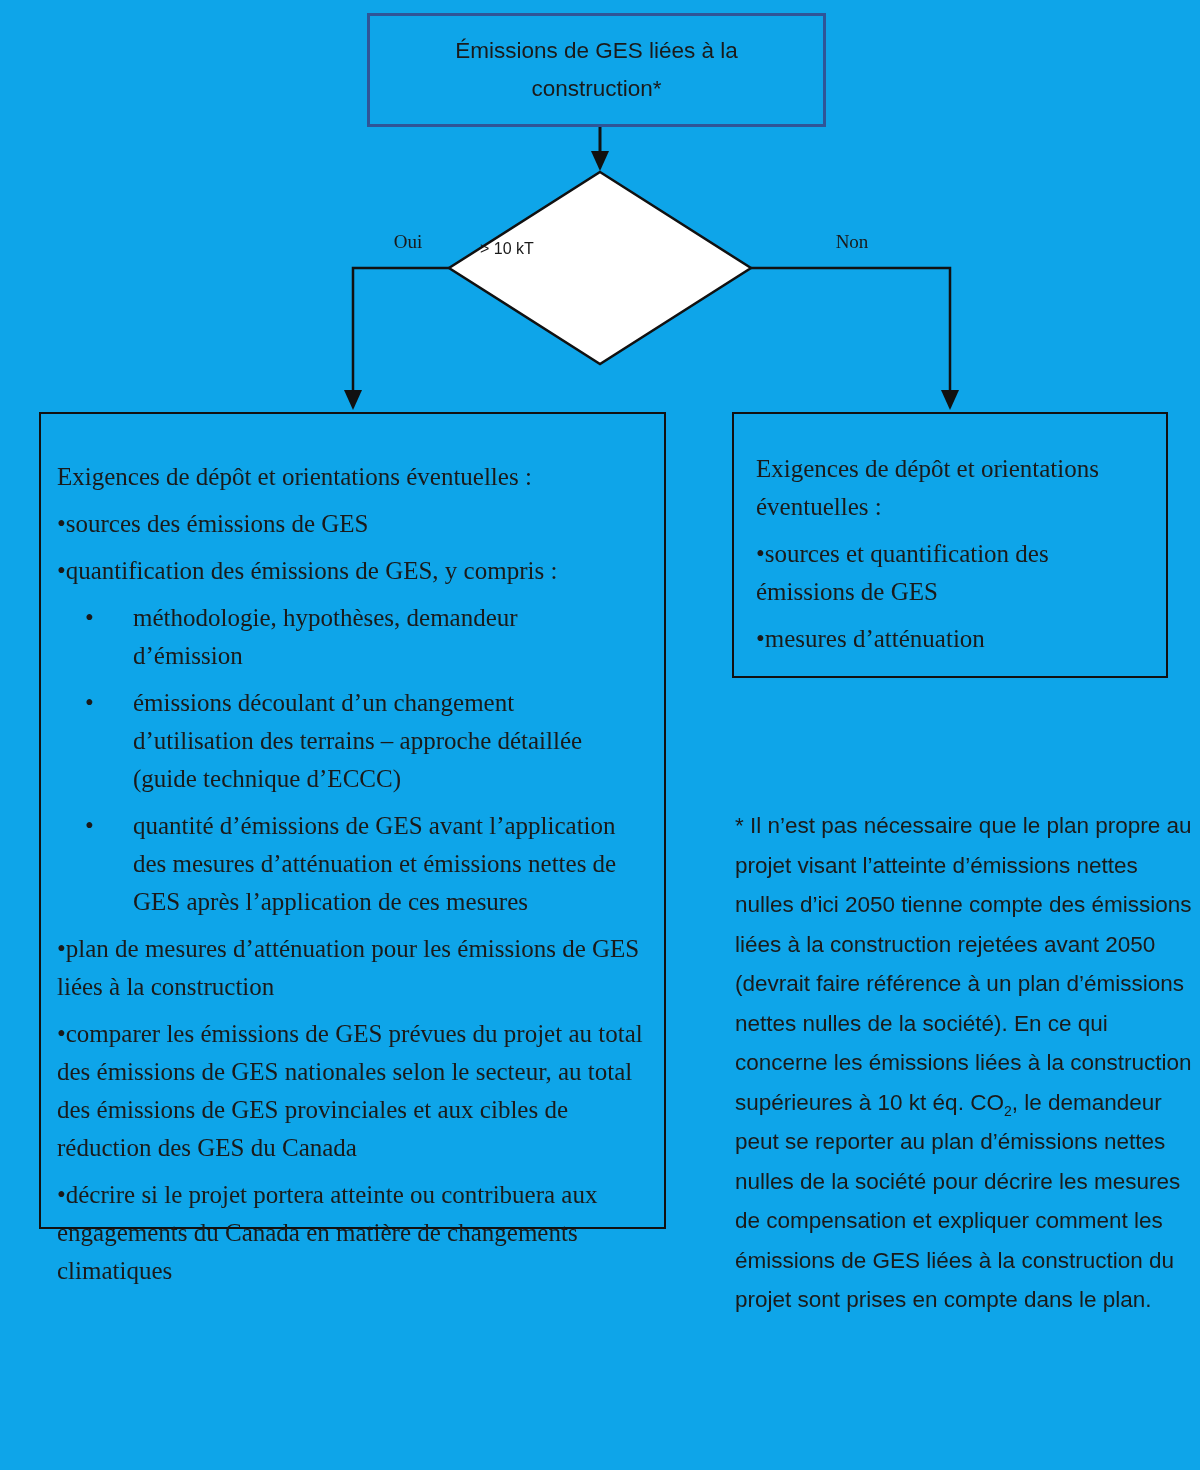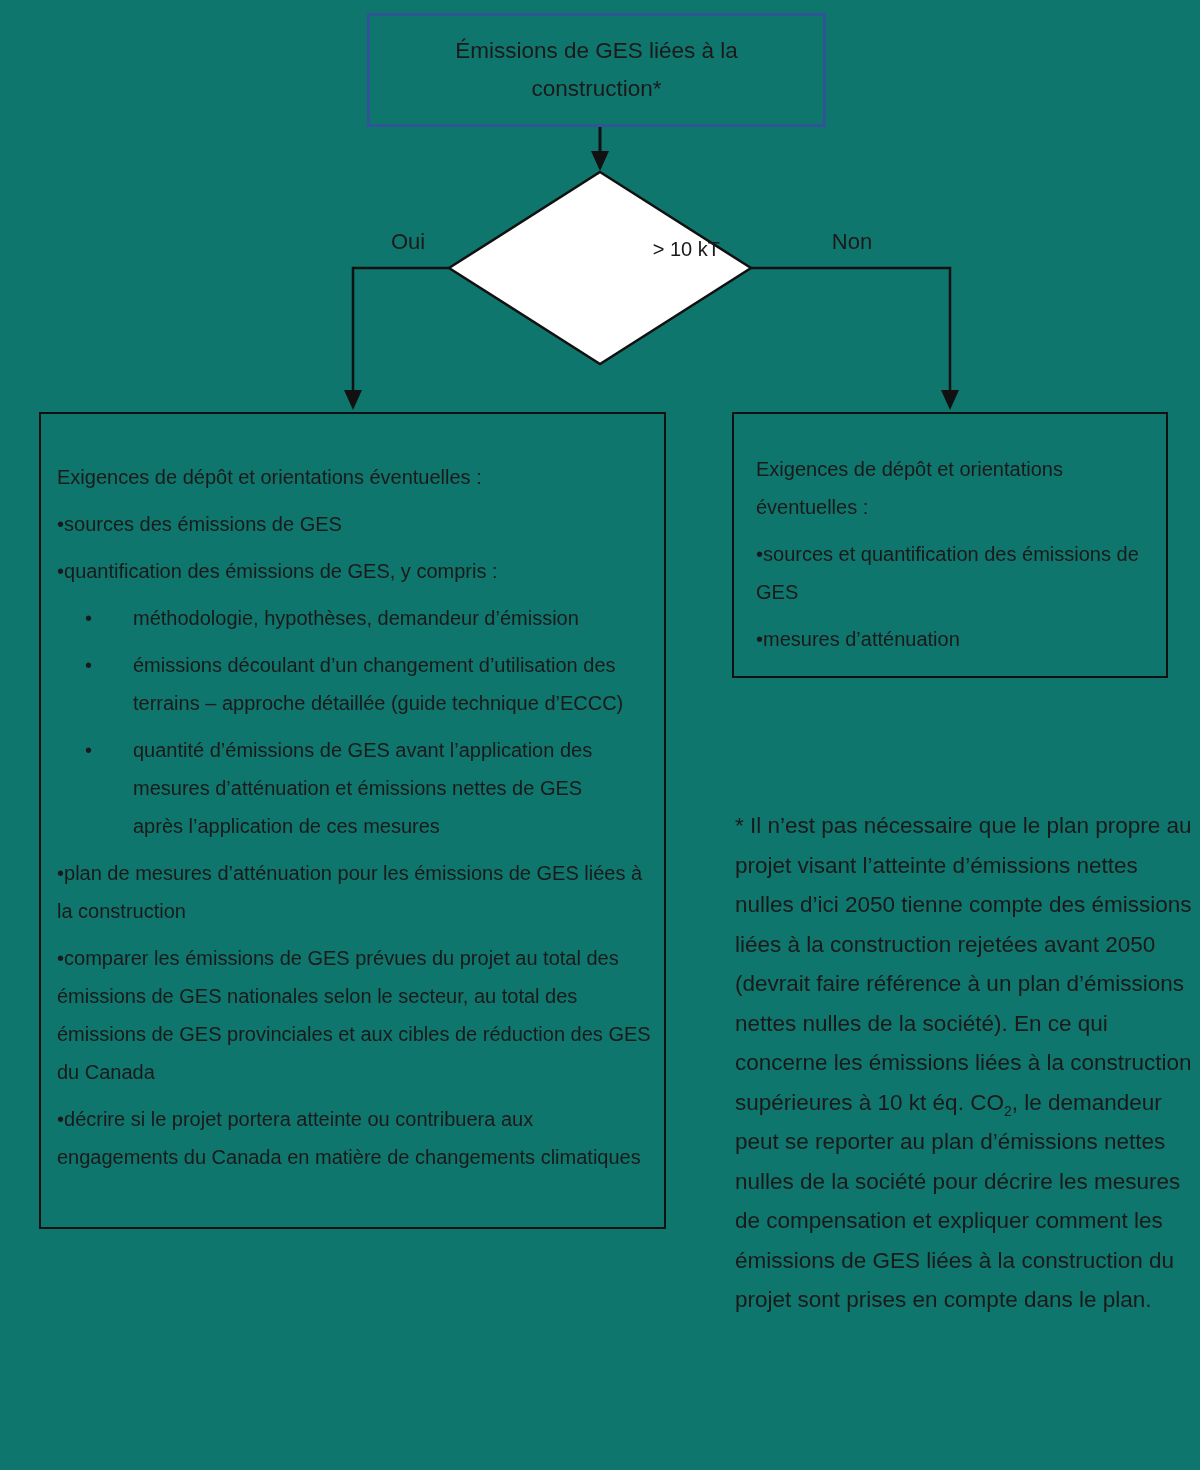--- a/index.html
+++ b/index.html
@@ -4,21 +4,21 @@
 <style>
   html, body {
     margin: 0;
     padding: 0;
     background: #ffffff;
   }
   .canvas {
     position: relative;
     width: 1200px;
     height: 1470px;
-    background: #0f766e;
+    background: #0ea5e9;
     font-family: "Liberation Sans", sans-serif;
     color: #1a1a1a;
     overflow: hidden;
   }
   .connector-layer {
     position: absolute;
     left: 0;
     top: 0;
     width: 1200px;
     height: 1470px;
@@ -40,39 +40,41 @@
     text-align: center;
     font-size: 22.5px;
     line-height: 38px;
   }
   .start-box .inner { max-width: 330px; }
   
   .decision-text {
     left: 480px;
     top: 230px;
     width: 240px;
-    text-align: right;
-    font-size: 20px;
+    text-align: left;
+    font-size: 16px;
     line-height: 38px;
   }
   .branch-label {
     position: absolute;
     width: 80px;
     text-align: center;
-    font-size: 22px;
+    font-size: 19px;
     line-height: 28px;
     top: 228px;
+    font-family: Liberation Serif, serif;
   }
   .branch-label.yes { left: 368px; }
   .branch-label.no  { left: 812px; text-align: center; }
   
   .req-box {
     border: 2.5px solid #111111;
-    font-size: 20px;
+    font-size: 25px;
     line-height: 38px;
+    font-family: Liberation Serif, serif;
   }
   .yes-box {
     left: 39px;
     top: 412px;
     width: 627px;
     height: 817px;
     padding: 44px 12px 0 16px;
   }
   .no-box {
     left: 732px;

